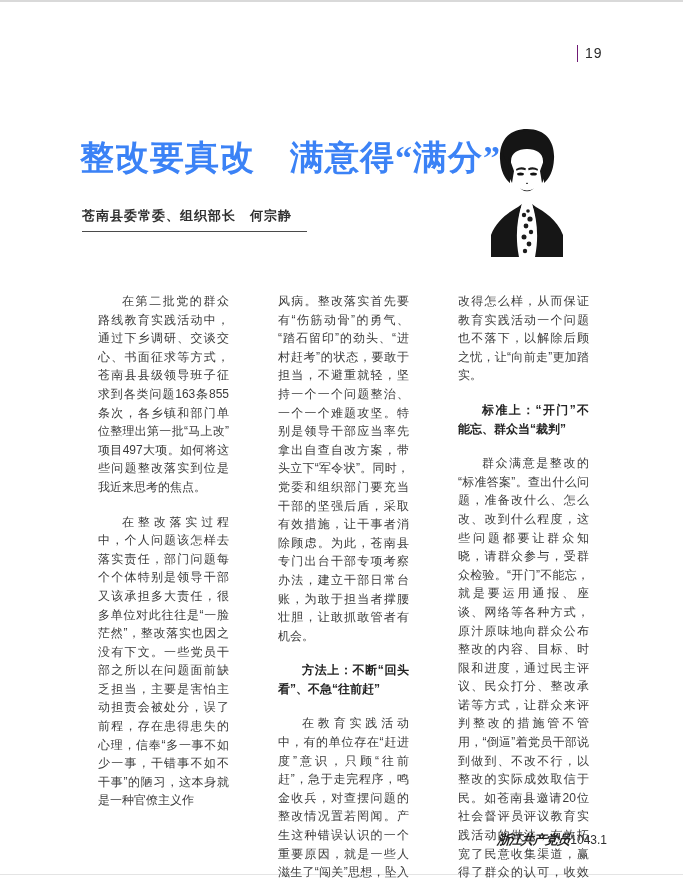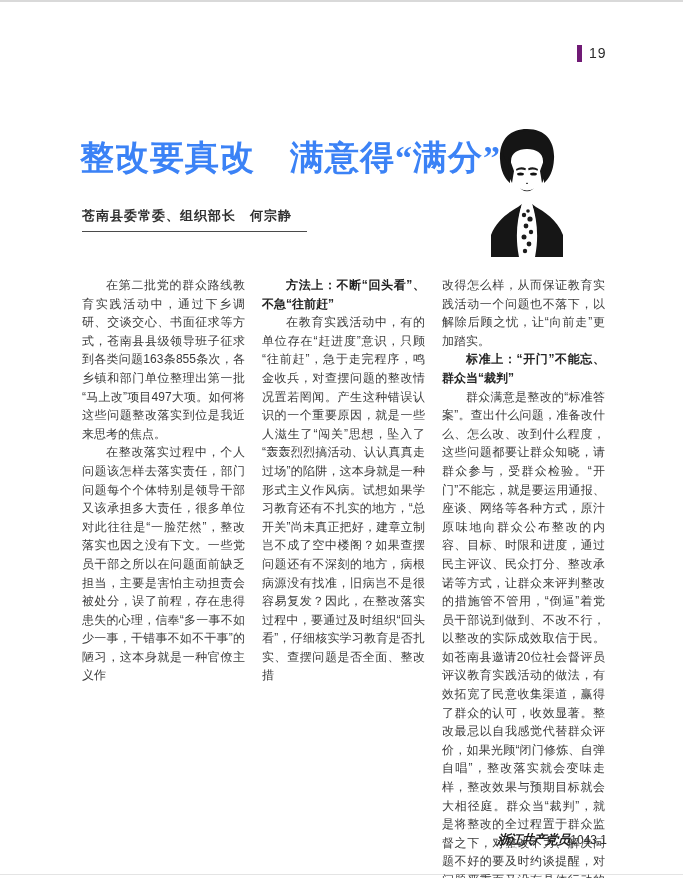--- a/index.html
+++ b/index.html
@@ -10,21 +10,21 @@
     overflow:hidden;
     font-family:"Liberation Sans","DejaVu Sans",sans-serif;
     color:#3b3b3b;
   }
   .edge-top{position:absolute;left:0;top:0;width:683px;height:2px;background:#d9d9d9;}
   .edge-bottom{position:absolute;left:0;top:874px;width:683px;height:1px;background:#e4e4e4;}
 
   .page-number{
     position:absolute;left:577px;top:45px;
     font-size:14px;color:#2a2a2a;
-    border-left:5px solid #701a75;
+    border-left:1px solid #701a75;
     padding-left:7px;line-height:17px;
     letter-spacing:1px;
   }
 
   .article-title{
     position:absolute;left:80px;top:112px;width:470px;
     font-family:"Liberation Serif","DejaVu Serif",serif;
     font-size:34px;font-weight:900;color:#3b82f6;
     letter-spacing:1px;white-space:nowrap;
   }
@@ -42,21 +42,21 @@
   .portrait{
     position:absolute;left:487px;top:127px;width:80px;height:130px;
   }
 
   .columns{
     position:absolute;left:82px;top:276px;width:524px;
     display:flex;gap:17px;
   }
   .col{width:163px;flex:0 0 163px;}
   .col p{
-    margin:0;
+    margin:16px;
     font-size:12px;line-height:18.6px;
     text-align:justify;
     color:#3b3b3b;
   }
   .col p.para-indent{text-indent:2em;}
   .col p.para-cont{text-indent:0;}
   .col p.subhead{font-weight:bold;color:#232323;text-indent:2em;}
 
   .footer{
     position:absolute;right:76px;top:831px;
@@ -122,20 +122,21 @@
         <circle cx="41" cy="84" r="1.8"></circle>
     </g>
   </svg>
 
   <div class="columns">
     <div class="col">
         <p class="para-indent">在第二批党的群众路线教育实践活动中，通过下乡调研、交谈交心、书面征求等方式，苍南县县级领导班子征求到各类问题163条855条次，各乡镇和部门单位整理出第一批“马上改”项目497大项。如何将这些问题整改落实到位是我近来思考的焦点。</p>
         <p class="para-indent">在整改落实过程中，个人问题该怎样去落实责任，部门问题每个个体特别是领导干部又该承担多大责任，很多单位对此往往是“一脸茫然”，整改落实也因之没有下文。一些党员干部之所以在问题面前缺乏担当，主要是害怕主动担责会被处分，误了前程，存在患得患失的心理，信奉“多一事不如少一事，干错事不如不干事”的陋习，这本身就是一种官僚主义作</p>
       </div>
     <div class="col">
+        <p class="para-cont">风病。整改落实首先要有“伤筋动骨”的勇气、“踏石留印”的劲头、“进村赶考”的状态，要敢于担当，不避重就轻，坚持一个一个问题整治、一个一个难题攻坚。特别是领导干部应当率先拿出自查自改方案，带头立下“军令状”。同时，党委和组织部门要充当干部的坚强后盾，采取有效措施，让干事者消除顾虑。为此，苍南县专门出台干部专项考察办法，建立干部日常台账，为敢于担当者撑腰壮胆，让敢抓敢管者有机会。</p>
         <p class="subhead">方法上：不断“回头看”、不急“往前赶”</p>
         <p class="para-indent">在教育实践活动中，有的单位存在“赶进度”意识，只顾“往前赶”，急于走完程序，鸣金收兵，对查摆问题的整改情况置若罔闻。产生这种错误认识的一个重要原因，就是一些人滋生了“闯关”思想，坠入了“轰轰烈烈搞活动、认认真真走过场”的陷阱，这本身就是一种形式主义作风病。试想如果学习教育还有不扎实的地方，“总开关”尚未真正把好，建章立制岂不成了空中楼阁？如果查摆问题还有不深刻的地方，病根病源没有找准，旧病岂不是很容易复发？因此，在整改落实过程中，要通过及时组织“回头看”，仔细核实学习教育是否扎实、查摆问题是否全面、整改措</p>
       </div>
     <div class="col">
         <p class="para-cont">改得怎么样，从而保证教育实践活动一个问题也不落下，以解除后顾之忧，让“向前走”更加踏实。</p>
         <p class="subhead">标准上：“开门”不能忘、群众当“裁判”</p>
         <p class="para-indent">群众满意是整改的“标准答案”。查出什么问题，准备改什么、怎么改、改到什么程度，这些问题都要让群众知晓，请群众参与，受群众检验。“开门”不能忘，就是要运用通报、座谈、网络等各种方式，原汁原味地向群众公布整改的内容、目标、时限和进度，通过民主评议、民众打分、整改承诺等方式，让群众来评判整改的措施管不管用，“倒逼”着党员干部说到做到、不改不行，以整改的实际成效取信于民。如苍南县邀请20位社会督评员评议教育实践活动的做法，有效拓宽了民意收集渠道，赢得了群众的认可，收效显著。整改最忌以自我感觉代替群众评价，如果光顾“闭门修炼、自弹自唱”，整改落实就会变味走样，整改效果与预期目标就会大相径庭。群众当“裁判”，就是将整改的全过程置于群众监督之下，对整改不力、解决问题不好的要及时约谈提醒，对问题严重而又没有具体行动的要进行问责，把群众满意作为第一标准，确保教育实践活动在群众心目中得“满分”。</p>
       </div>
   </div>
 

